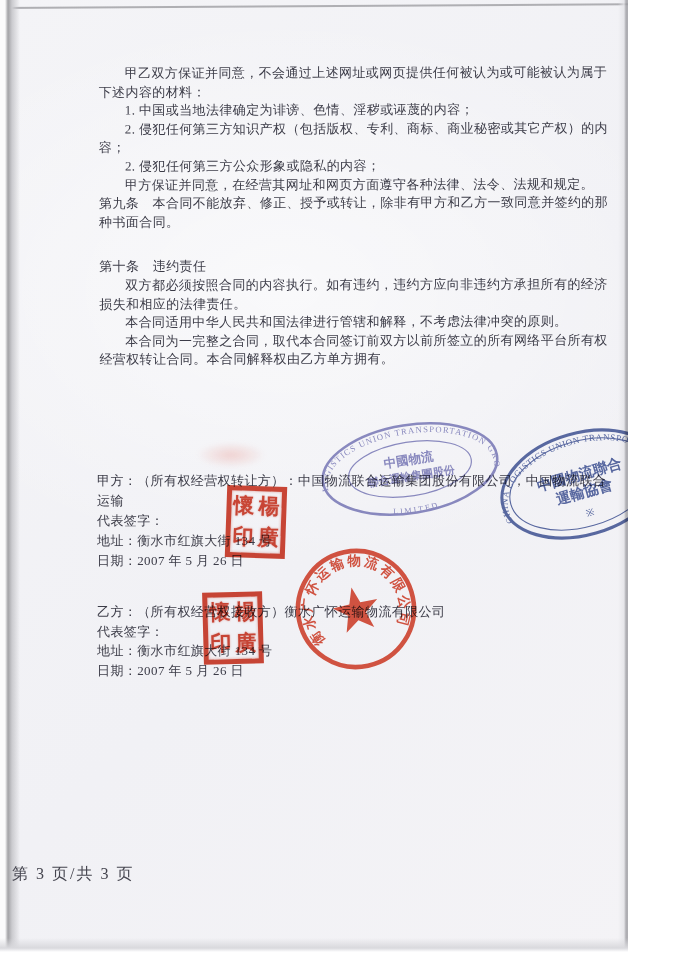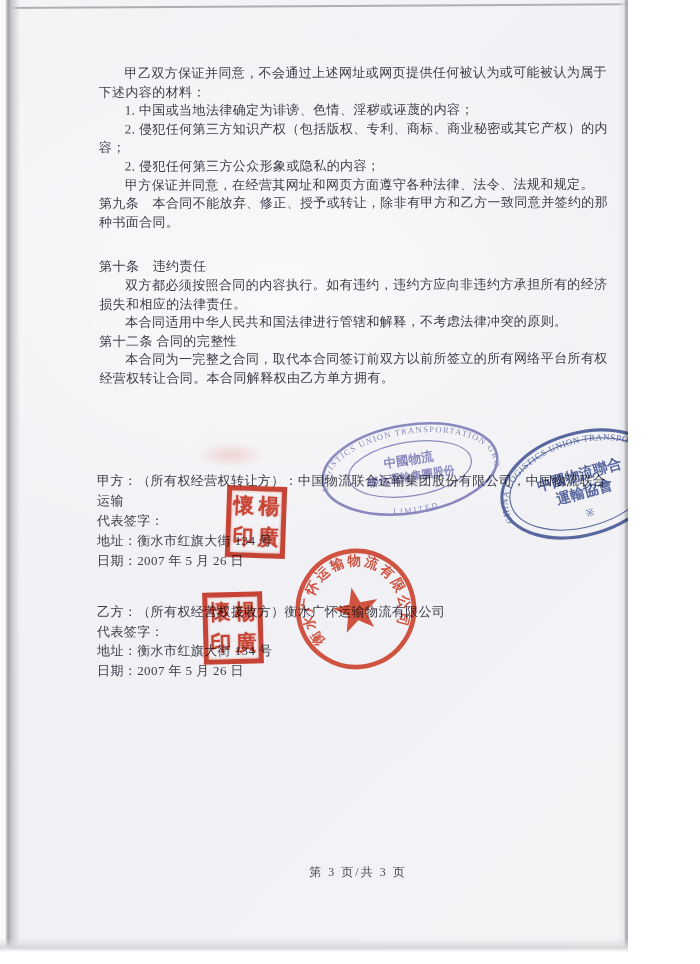--- a/index.html
+++ b/index.html
@@ -23,22 +23,22 @@
   
   .content{position:absolute;left:99px;top:64px;width:514px;
     font-size:13px;line-height:18.6px;color:#3c3c48;letter-spacing:.4px;transform:rotate(-0.15deg);}
   .content p{margin:0;}
   .content p.ind{text-indent:2em;}
   .content p.gap1{}
   .content p.gap2{margin-top:26px;}
   .sig{position:absolute;left:97px;width:514px;font-size:13px;color:#3c3c48;letter-spacing:.4px;}
   .sig-a{top:471px;line-height:20px;}
   .sig-b{top:602px;line-height:19.5px;}
-  .footer{position:absolute;left:18px;top:864px;width:680px;text-align:center;
-    font-size:12px;color:#45454f;letter-spacing:2px;}
+  .footer{position:absolute;left:12px;top:864px;width:680px;
+    font-size:16px;color:#45454f;letter-spacing:2px;}
   
   .stamp{position:absolute;mix-blend-mode:multiply;}
   .oval1{left:315px;top:414px;transform:rotate(-9deg);opacity:.88;}
   .oval2{left:492px;top:419px;transform:rotate(-16deg);opacity:.92;}
   .round1{left:286px;top:539px;transform:rotate(-12deg);opacity:.9;}
   .seal-sq{position:absolute;width:50px;height:62px;border:5px solid #cf3a27;
     display:grid;grid-template-columns:1fr 1fr;align-items:center;justify-items:center;
     color:#cf3a27;font-weight:bold;font-size:21px;line-height:1;
     mix-blend-mode:multiply;opacity:.93;text-shadow:0 0 2px rgba(207,58,39,.55);
     box-shadow:inset 0 0 3px rgba(207,58,39,.5);}
@@ -59,21 +59,20 @@
   <div class="content">
     <p class="ind">甲乙双方保证并同意，不会通过上述网址或网页提供任何被认为或可能被认为属于下述内容的材料：</p>
     <p class="ind">1. 中国或当地法律确定为诽谤、色情、淫秽或诬蔑的内容；</p>
     <p class="ind">2. 侵犯任何第三方知识产权（包括版权、专利、商标、商业秘密或其它产权）的内容；</p>
     <p class="ind">2. 侵犯任何第三方公众形象或隐私的内容；</p>
     <p class="ind gap1">甲方保证并同意，在经营其网址和网页方面遵守各种法律、法令、法规和规定。</p>
     <p>第九条　本合同不能放弃、修正、授予或转让，除非有甲方和乙方一致同意并签约的那种书面合同。</p>
     <p class="gap2">第十条　违约责任</p>
     <p class="ind">双方都必须按照合同的内容执行。如有违约，违约方应向非违约方承担所有的经济损失和相应的法律责任。</p>
     <p class="ind">本合同适用中华人民共和国法律进行管辖和解释，不考虑法律冲突的原则。</p>
-    <p>第十二条 合同的完整性</p>
     <p class="ind">本合同为一完整之合同，取代本合同签订前双方以前所签立的所有网络平台所有权经营权转让合同。本合同解释权由乙方单方拥有。</p>
   </div>
 
   <div class="sig sig-a">
     <div>甲方：（所有权经营权转让方）：中国物流联合运输集团股份有限公司，中国物流联合运输</div>
     <div>代表签字：</div>
     <div>地址：衡水市红旗大街 134 号</div>
     <div>日期：2007 年 5 月 26 日</div>
   </div>
 

